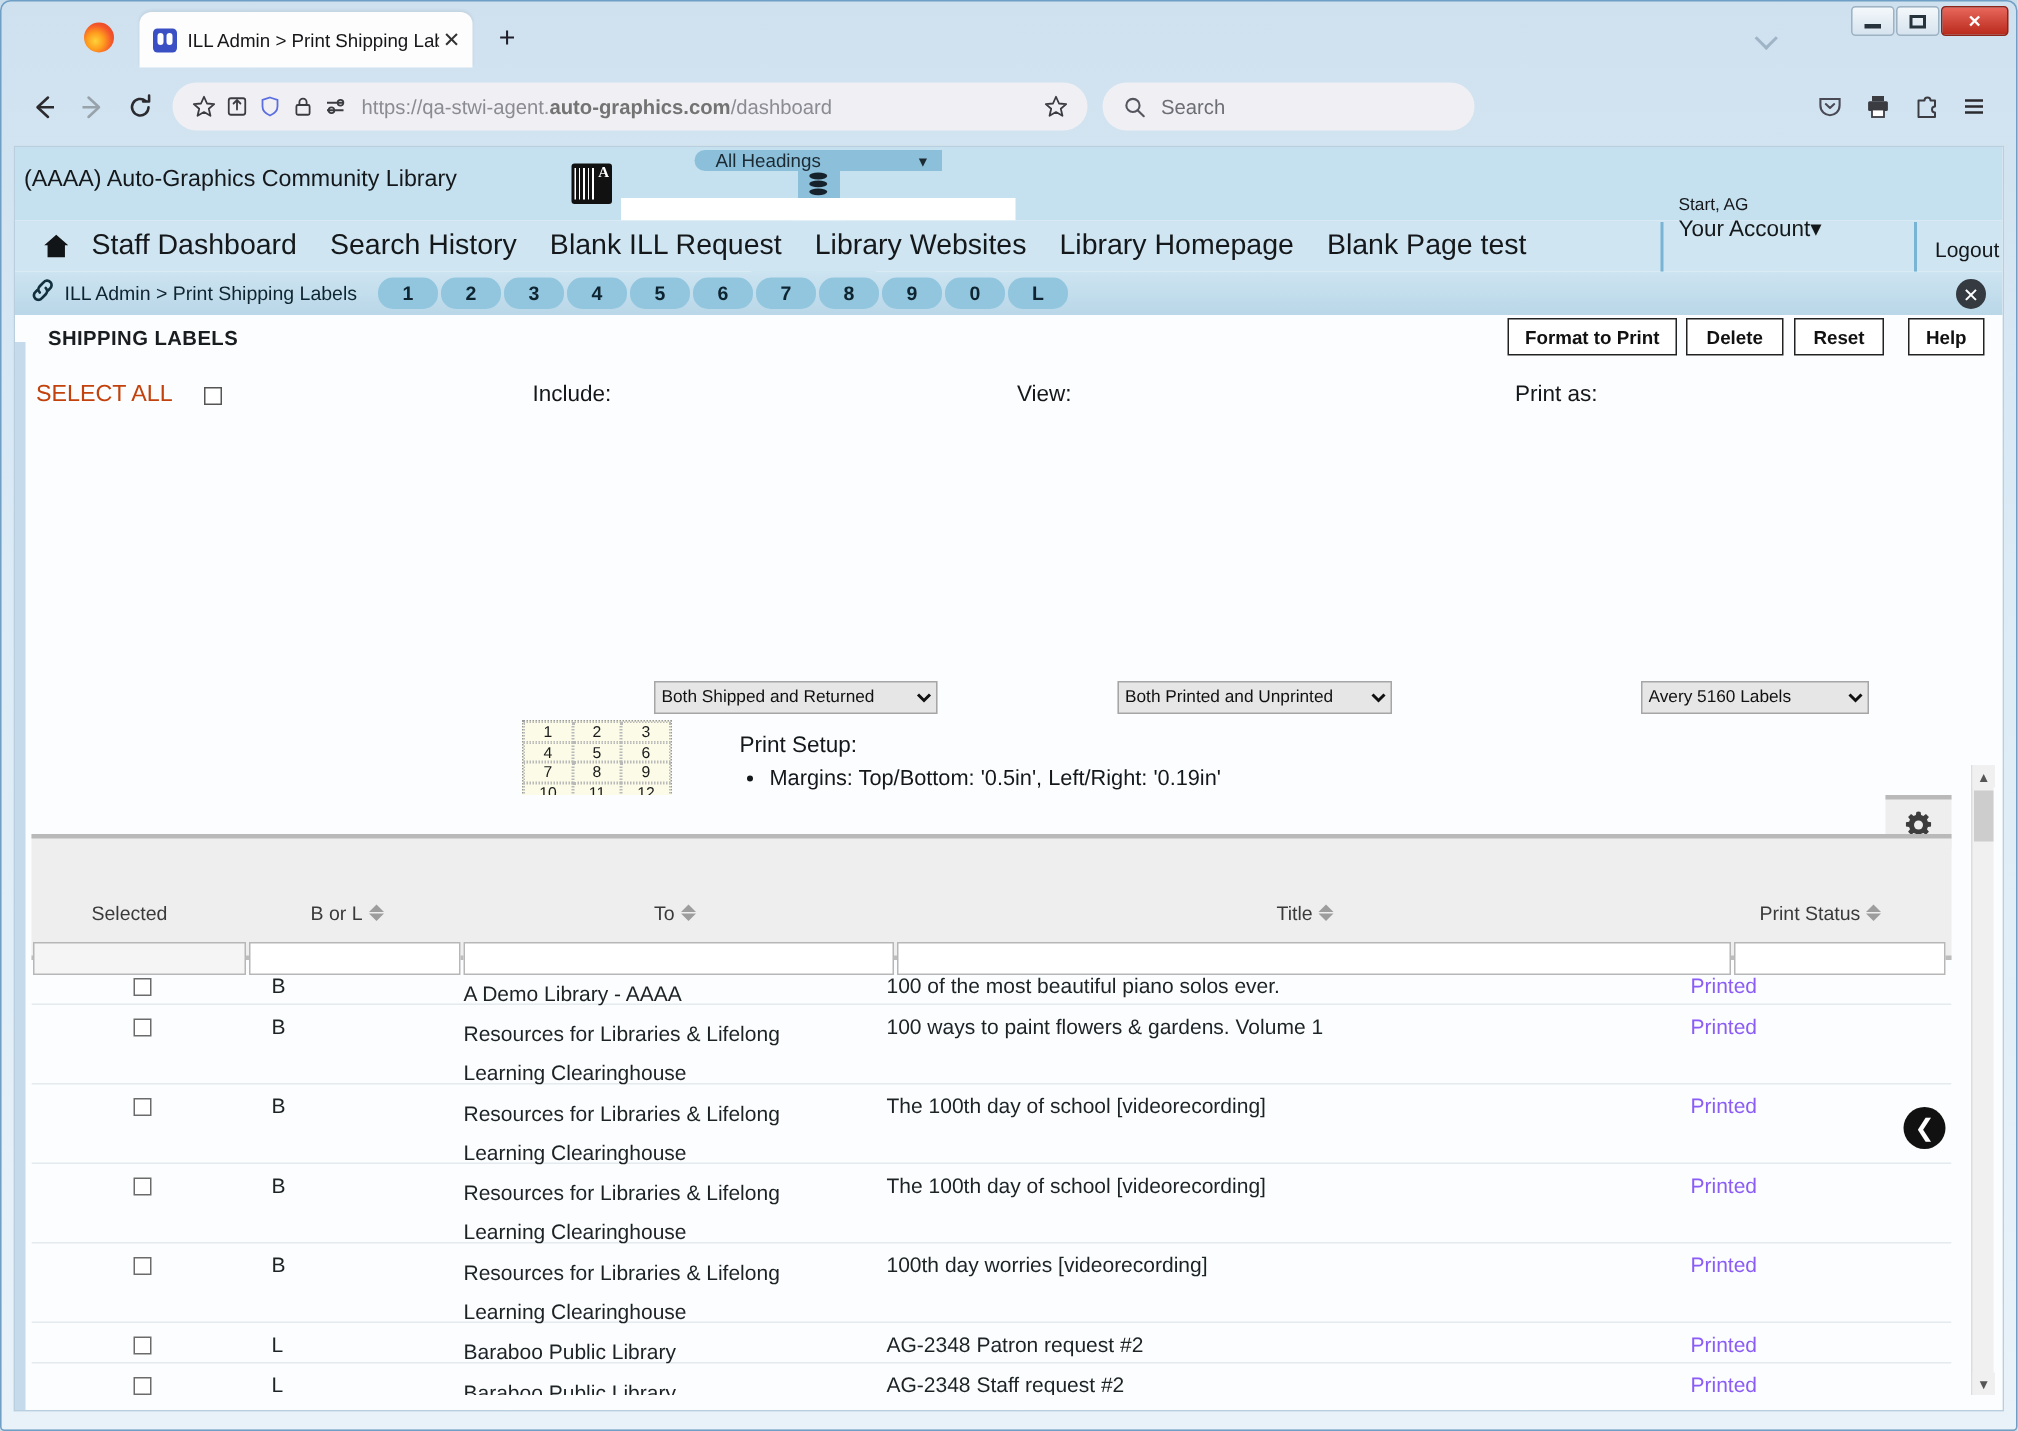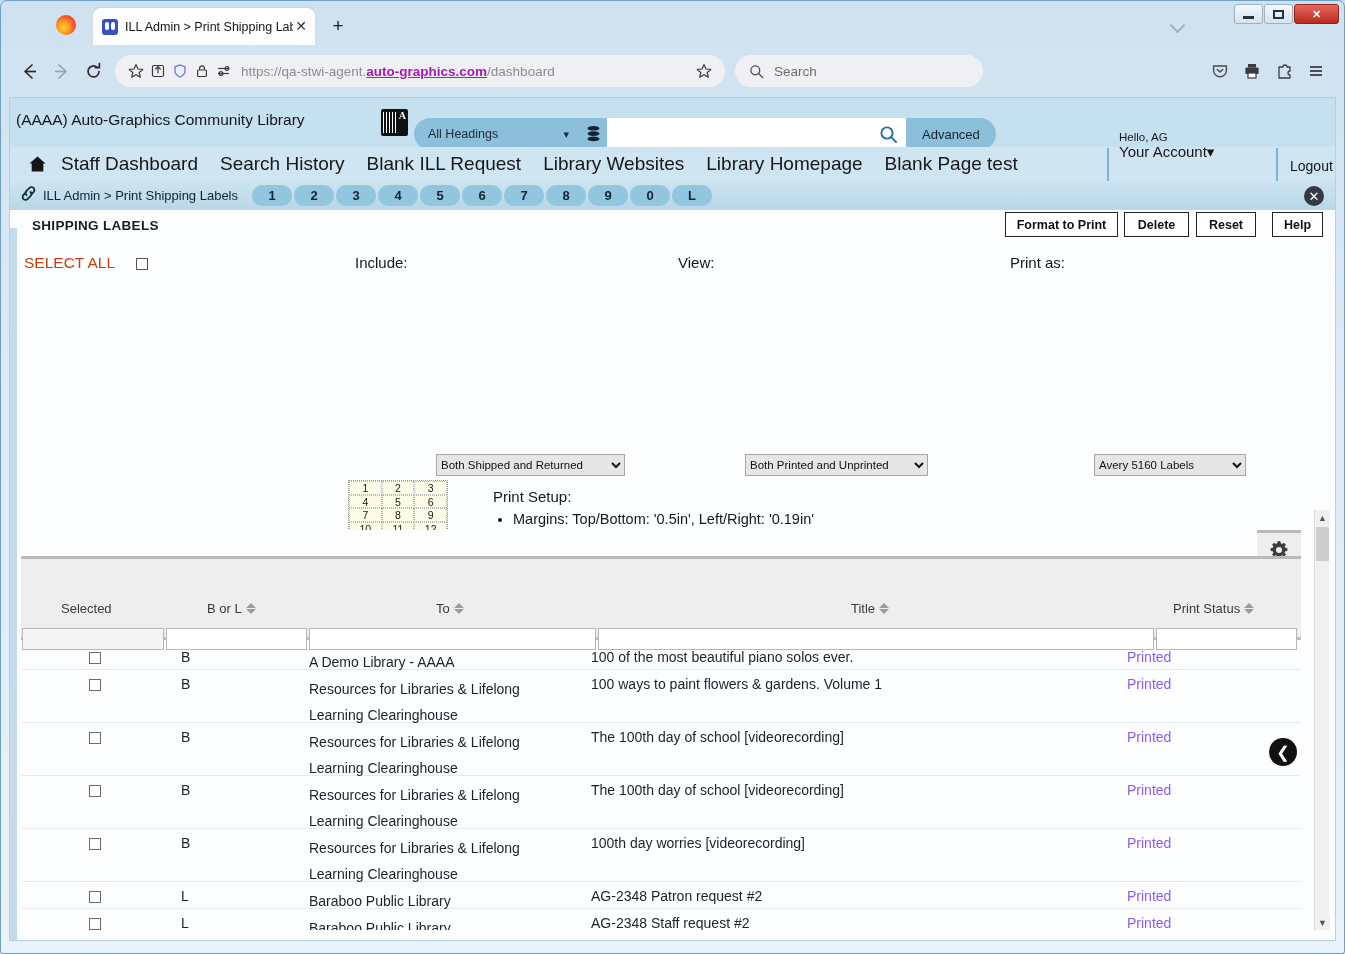--- a/index.html
+++ b/index.html
@@ -101,21 +101,21 @@
   }
   .navicon.dim { color: #5f6368; }
   #urlbar {
     flex: 1 1 auto; height: 32px; margin: 0 10px 0 6px;
     background: #f0f0f4; border-radius: 16px;
     display: flex; align-items: center; padding: 0 10px;
     max-width: 610px;
   }
   .urlicon { width: 22px; height: 22px; display:flex; align-items:center; justify-content:center; flex:0 0 22px; }
   .url-text { font-size: 13.5px; color: #8b8b93; margin-left: 6px; white-space: nowrap; }
-  .url-text b { color: #a21caf; font-weight: 600; text-decoration: underline; }
+  .url-text b { color: #737373; font-weight: 600; }
   .url-star { margin-left: auto; }
   #searchbar {
     width: 248px; height: 32px; background: #f0f0f4; border-radius: 16px;
     display: flex; align-items: center; padding: 0 10px; flex: 0 0 248px;
   }
   .search-ph { font-size: 13.5px; color: #6d6d76; margin-left: 7px; }
   .navright { display: flex; align-items: center; margin-left: auto; }
 
   
   #page {
@@ -139,22 +139,22 @@
   }
   #scan-icon::after {
     content:'A'; position:absolute; right:2px; top:1px; color:#fff;
     font-size:10px; font-weight:bold; font-family:"Liberation Serif", serif;
   }
   #scan-icon::before {
     content:''; position:absolute; left:2px; top:3px; width:14px; height:21px;
     background: repeating-linear-gradient(90deg,#fff 0 1px,#111 1px 3px);
   }
   #searchgroup {
-    position: absolute; left: 404px; top: 20px;
-    display: flex; align-items: center; height: 32px;
+    position: absolute; left: 404px; top: 2px;
+    display: flex; align-items: center; height: 32px; flex-direction: column;
   }
   #headings-select {
     width: 165px; height: 32px;
     background: #8cc0da; border: none; border-radius: 16px 0 0 16px;
     font-size: 12.5px; color: #1b2a33; padding-left: 14px;
     display: flex; align-items: center; cursor: pointer;
     font-family: "Liberation Sans", sans-serif;
   }
   #headings-select .cv { margin-left: auto; margin-right: 10px; font-size: 11px; }
   #db-icon {
@@ -588,21 +588,21 @@
           </svg>
       </span>
       <span class="navlink">Staff Dashboard</span>
       <span class="navlink">Search History</span>
       <span class="navlink">Blank ILL Request</span>
       <span class="navlink">Library Websites</span>
       <span class="navlink">Library Homepage</span>
       <span class="navlink">Blank Page test</span>
 
       <div id="accountbox">
-        <div id="hello">Hello, AG</div>
+        <div id="hello">Start, AG</div>
         <div id="youracct"><span>Your Account</span><span>▾</span></div>
       </div>
       <div id="logoutbox">
         <span id="logout">Logout</span>
       </div>
     </div>
 
     <div id="crumbrow">
       <span id="chain-icon">
         <svg width="17" height="15" viewBox="0 0 17 15">

